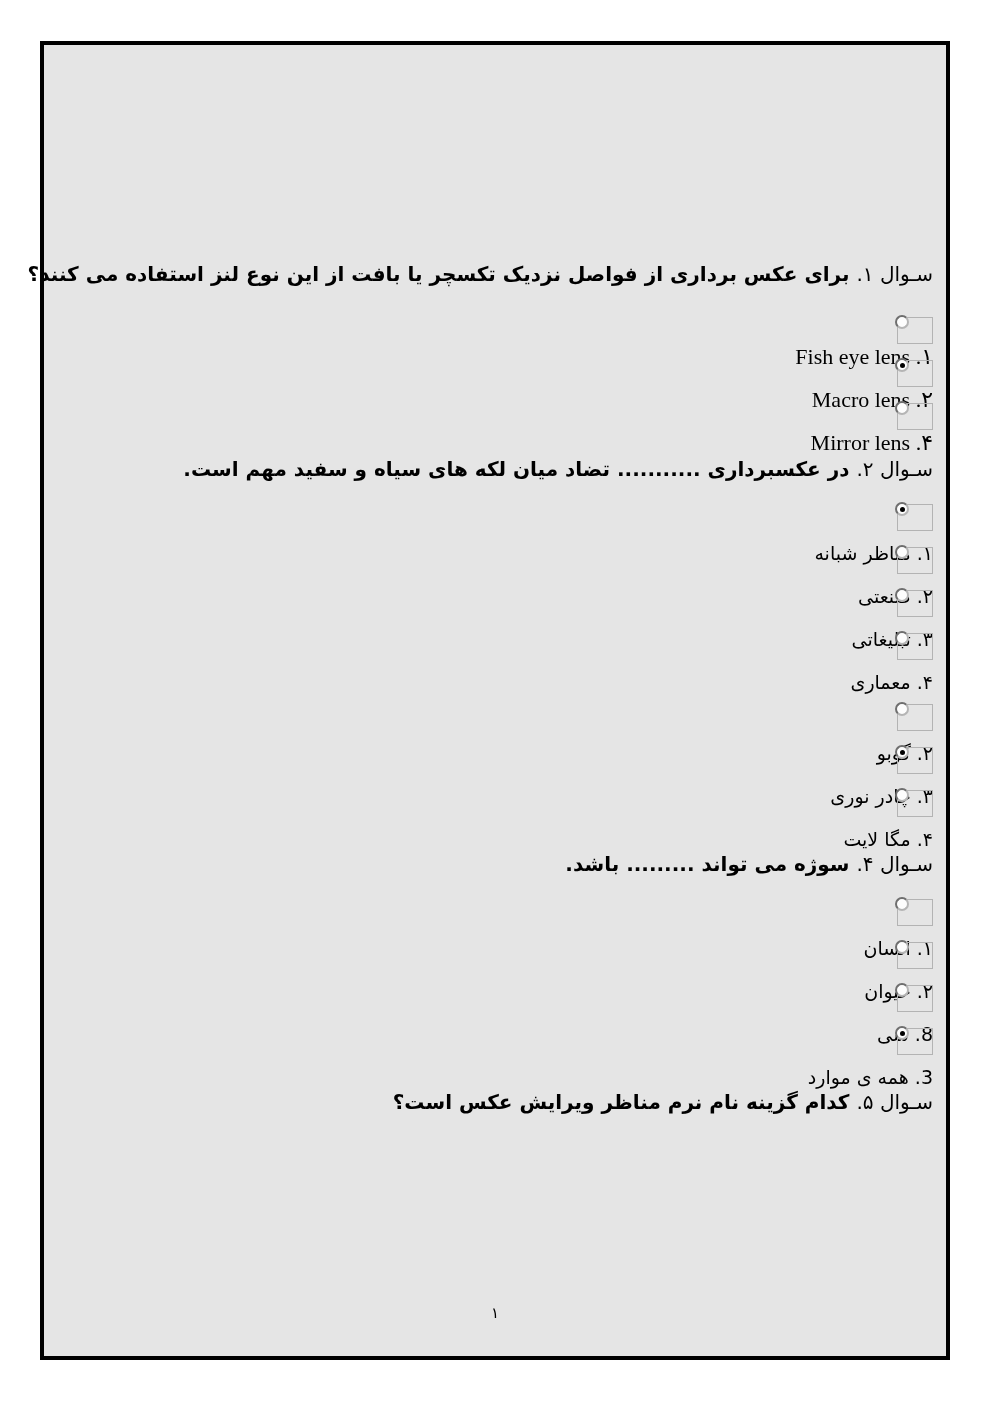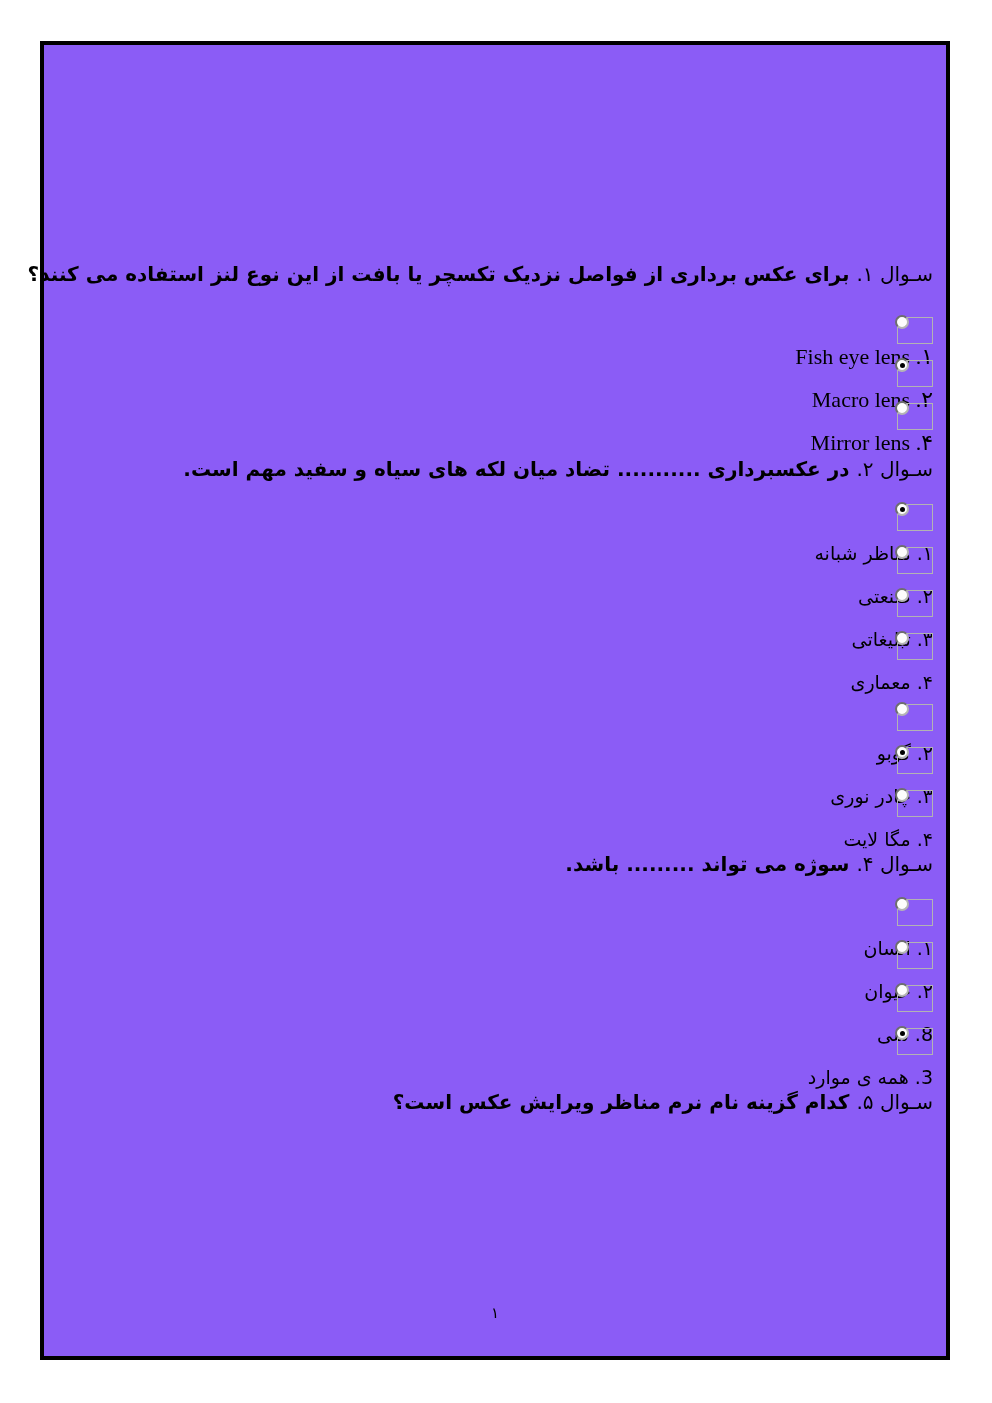--- a/index.html
+++ b/index.html
@@ -9,21 +9,21 @@
     font-family: "DejaVu Sans", sans-serif;
     color: #000;
     position: relative;
     overflow: hidden;
   }
   .frame {
     position: absolute;
     left: 40px; top: 41px;
     width: 910px; height: 1319px;
     border: 4px solid #000;
-    background: #8b5cf6;
+    background: #e5e5e5;
   }
   .content {
     position: absolute;
     top: 0; right: 0; left: 0; bottom: 0;
     direction: rtl;
     padding: 214px 13px 0 13px;
   }
   .question { margin-bottom: 2px; }
   .q-title {
     font-size: 20px;

